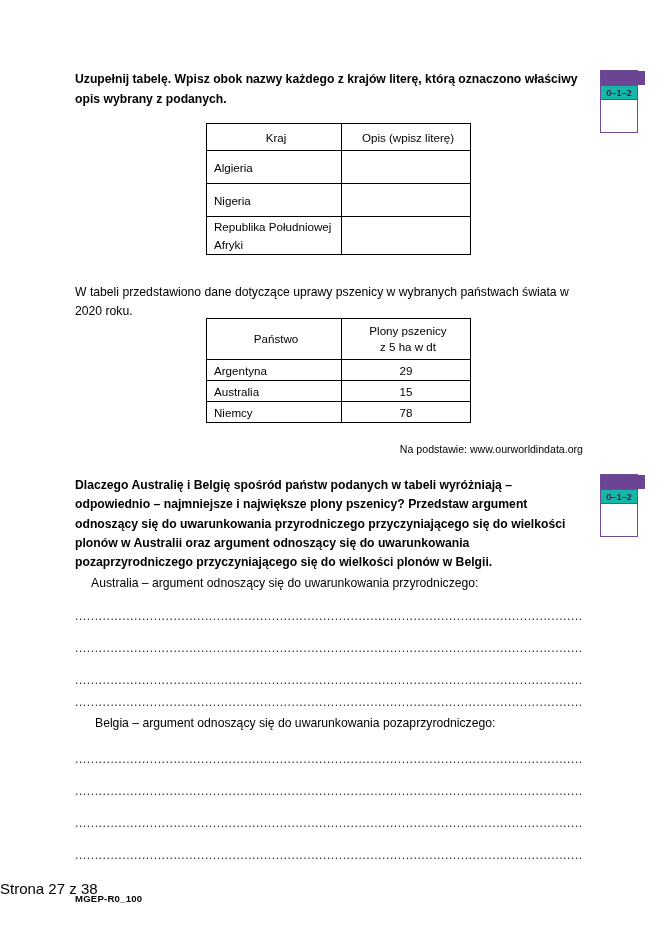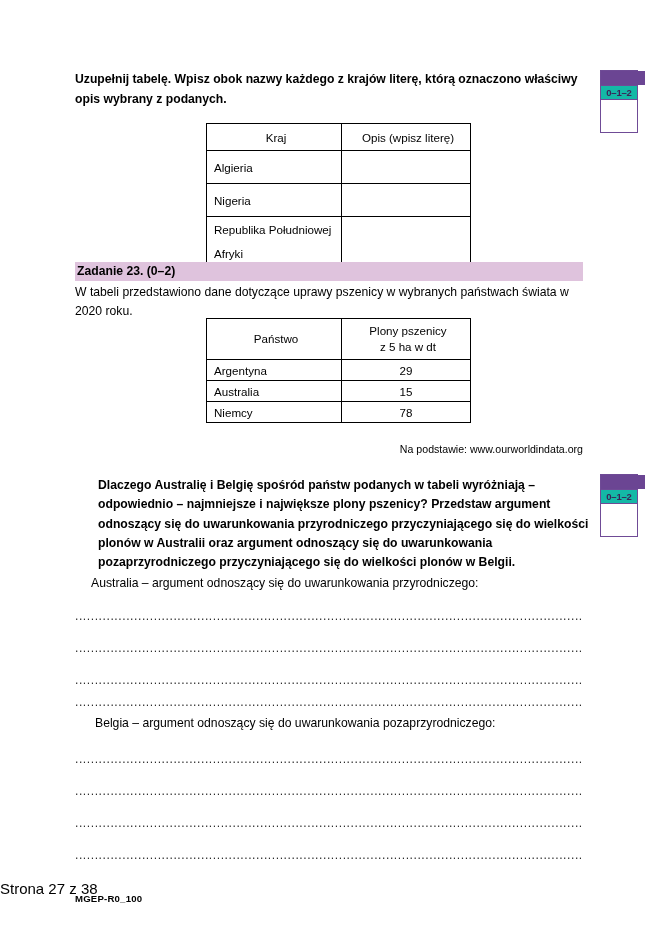--- a/index.html
+++ b/index.html
@@ -94,21 +94,21 @@
   .data-table .hdr {
     text-align: center;
     padding-left: 4px;
   }
 
   
   #table-countries { left: 206px; top: 123px; }
   #table-countries .hdr-row td { height: 26px; }
   #table-countries .body-row td { height: 32px; vertical-align: middle; }
   #table-countries .tall-row td { height: 36px; vertical-align: middle; }
-  #table-countries .tall-row .c1 { line-height: 24px; padding-top: 1px; }
+  #table-countries .tall-row .c1 { line-height: 18px; padding-top: 1px; }
 
   
   #table-yields { left: 206px; top: 318px; }
   #table-yields .hdr-row td { height: 40px; vertical-align: middle; line-height: 16px; }
   #table-yields .body-row td { height: 20px; vertical-align: middle; }
 
   
   .task-band {
     position: absolute;
     left: 75px;
@@ -143,21 +143,20 @@
 
   
   .question {
     position: absolute;
     left: 75px;
     top: 476px;
     width: 505px;
     font-size: 12.2px;
     line-height: 19.3px;
     font-weight: bold;
-    margin-left: 23px;
   }
 
   
   .answer-label {
     position: absolute;
     left: 75px;
     width: 508px;
     font-size: 12.2px;
     line-height: 17px;
   }
@@ -221,21 +220,20 @@
         <td class="c1">Nigeria</td>
         <td class="c2"></td>
       </tr>
       <tr class="tall-row">
         <td class="c1">Republika Południowej Afryki</td>
         <td class="c2"></td>
       </tr>
     </tbody>
   </table>
 
-  <div class="task-band" id="task-23-band">Zadanie 23. (0–2)</div>
 
   <div class="task-intro">W tabeli przedstawiono dane dotyczące uprawy pszenicy w wybranych państwach świata w 2020 roku.</div>
 
   <table class="data-table" id="table-yields">
     <tbody>
       <tr class="hdr-row">
         <td class="c1 hdr">Państwo</td>
         <td class="c2 hdr">
           <span>Plony pszenicy</span><br>
           <span>z 5 ha w dt</span>

